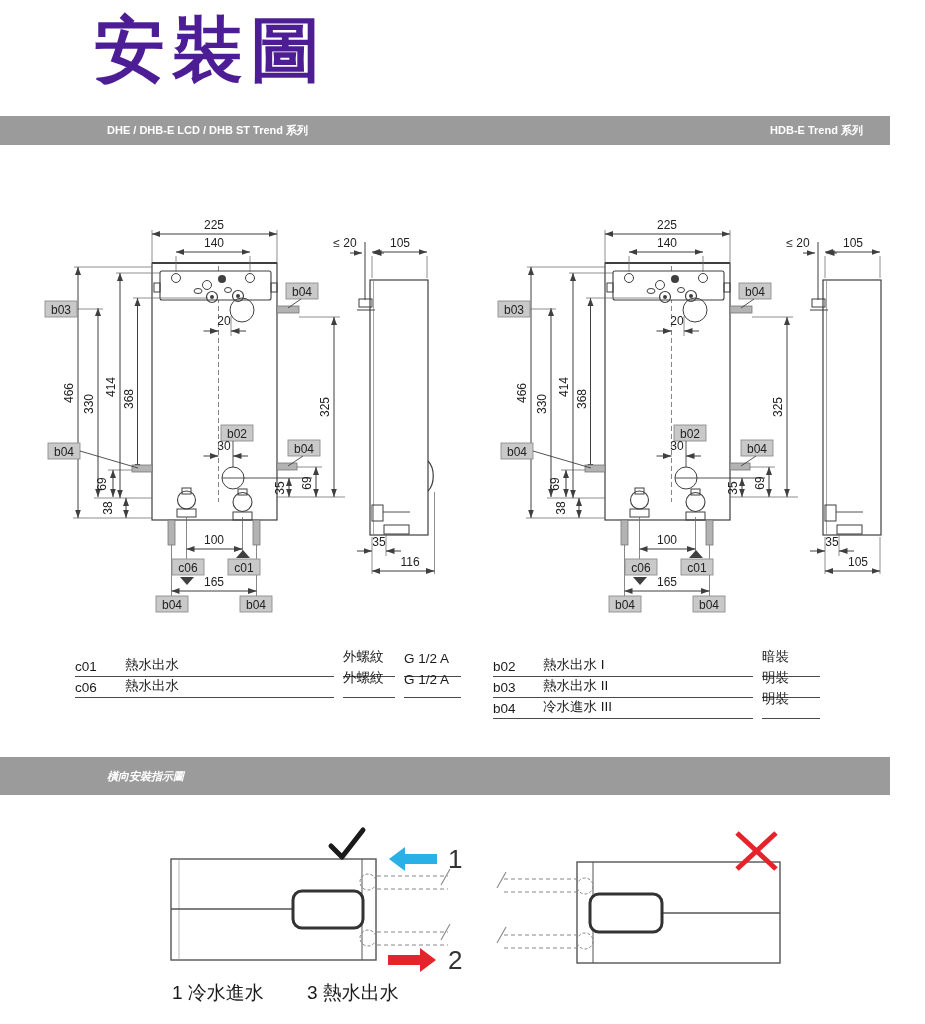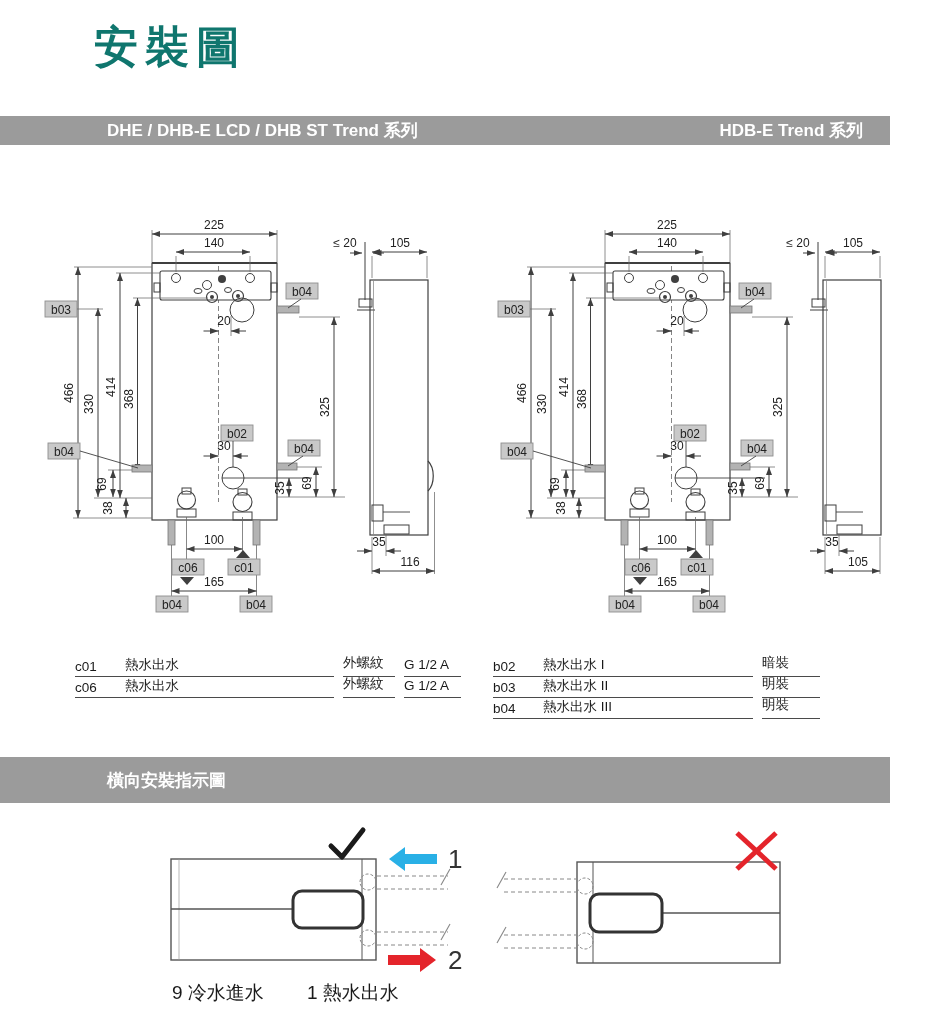--- a/index.html
+++ b/index.html
@@ -1,37 +1,37 @@
 <!DOCTYPE html>
 <html><head>
 <meta charset="utf-8">
 <style>
   html,body{margin:0;padding:0;background:#ffffff;}
   .page{position:relative;width:925px;height:1024px;background:#fff;overflow:hidden;
         font-family:"Liberation Sans",sans-serif;}
-  .page-title{position:absolute;left:94px;top:18px;font-size:44px;font-weight:bold;
-        letter-spacing:7px;color:#0f766e;margin:0;}
+  .page-title{position:absolute;left:94px;top:3px;font-size:71px;font-weight:bold;
+        letter-spacing:7px;color:#4c1d95;margin:0;}
   .graybar{position:absolute;left:0;width:890px;background:#9b9b9b;color:#ffffff;
-        font-size:17px;font-weight:bold;display:flex;align-items:center;}
+        font-size:11px;font-weight:bold;display:flex;align-items:center;}
   .bar1{top:116px;height:29px;}
-  .bar2{top:757px;height:46px;}
+  .bar2{top:757px;height:38px;font-style:italic;}
   .bar-left{padding-left:107px;}
   .bar-right{position:absolute;right:27px;text-align:right;}
   svg{position:absolute;left:0;top:0;}
   svg text{font-family:"Liberation Sans",sans-serif;font-size:12px;fill:#222222;}
   
   .ctable{position:absolute;font-size:13.5px;color:#1a1a1a;}
   .t-water{left:75px;top:656px;width:386px;}
   .t-elec{left:493px;top:656px;width:327px;}
   .trow{display:flex;align-items:flex-end;height:21px;}
   .t-main{display:flex;flex:1;border-bottom:1px solid #4a4a4a;height:100%;align-items:flex-end;padding-bottom:2px;}
   .t-code{width:50px;}
   .t-gap{width:9px;}
   .t-spec,.t-size,.t-mount{border-bottom:1px solid #4a4a4a;height:100%;display:flex;
-        align-items:flex-end;padding-bottom:4px;}
+        align-items:flex-end;padding-bottom:10px;}
   .t-spec{width:52px;}
   .t-size{width:57px;margin-top:48px;}
   .t-mount{width:58px;}
   .caption{position:absolute;font-size:19px;color:#1a1a1a;}
   .arrow-num{position:absolute;font-size:26px;color:#333333;}
 </style>
 </head>
 <body>
 
 <div class="page">
@@ -420,28 +420,28 @@
         <span class="t-main">
           <span class="t-code">b03</span>
           <span>熱水出水 II</span>
         </span>
         <span class="t-gap"></span>
         <span class="t-mount">明裝</span>
       </div>
       <div class="trow">
         <span class="t-main">
           <span class="t-code">b04</span>
-          <span>熱水出水 III</span>
+          <span>冷水進水 III</span>
         </span>
         <span class="t-gap"></span>
         <span class="t-mount">明裝</span>
       </div>
     </div>
 
   <div class="graybar bar2">
     <span class="bar-left">橫向安裝指示圖</span>
   </div>
 
   <div class="arrow-num" style="left:448px;top:844px;">1</div>
   <div class="arrow-num" style="left:448px;top:945px;">2</div>
-  <div class="caption" style="left:172px;top:980px;">9 冷水進水</div>
-  <div class="caption" style="left:307px;top:980px;">1 熱水出水</div>
+  <div class="caption" style="left:172px;top:980px;">1 冷水進水</div>
+  <div class="caption" style="left:307px;top:980px;">3 熱水出水</div>
 </div>
 
 </body></html>

